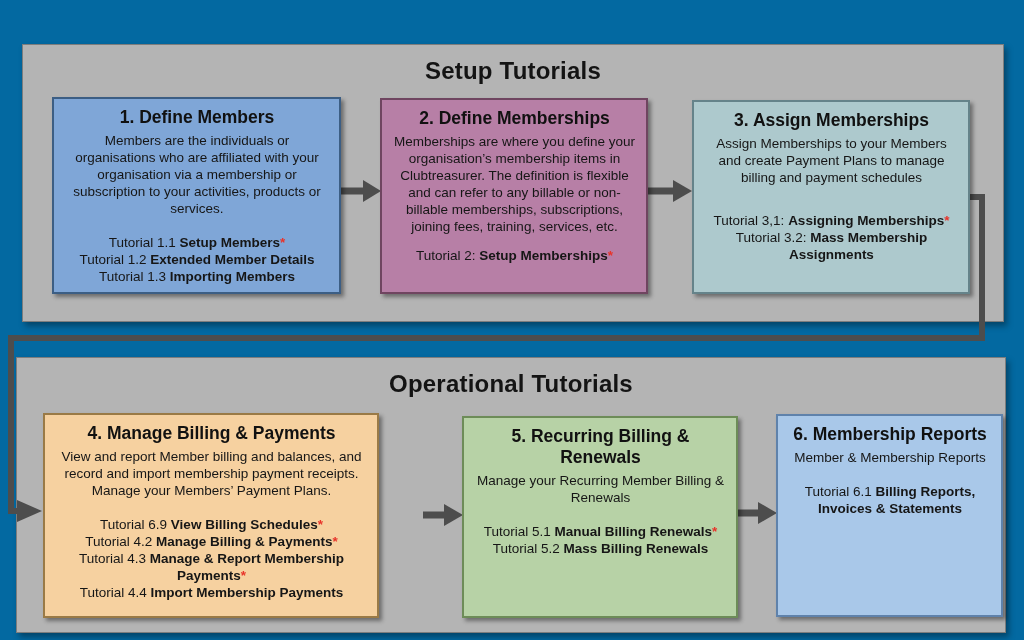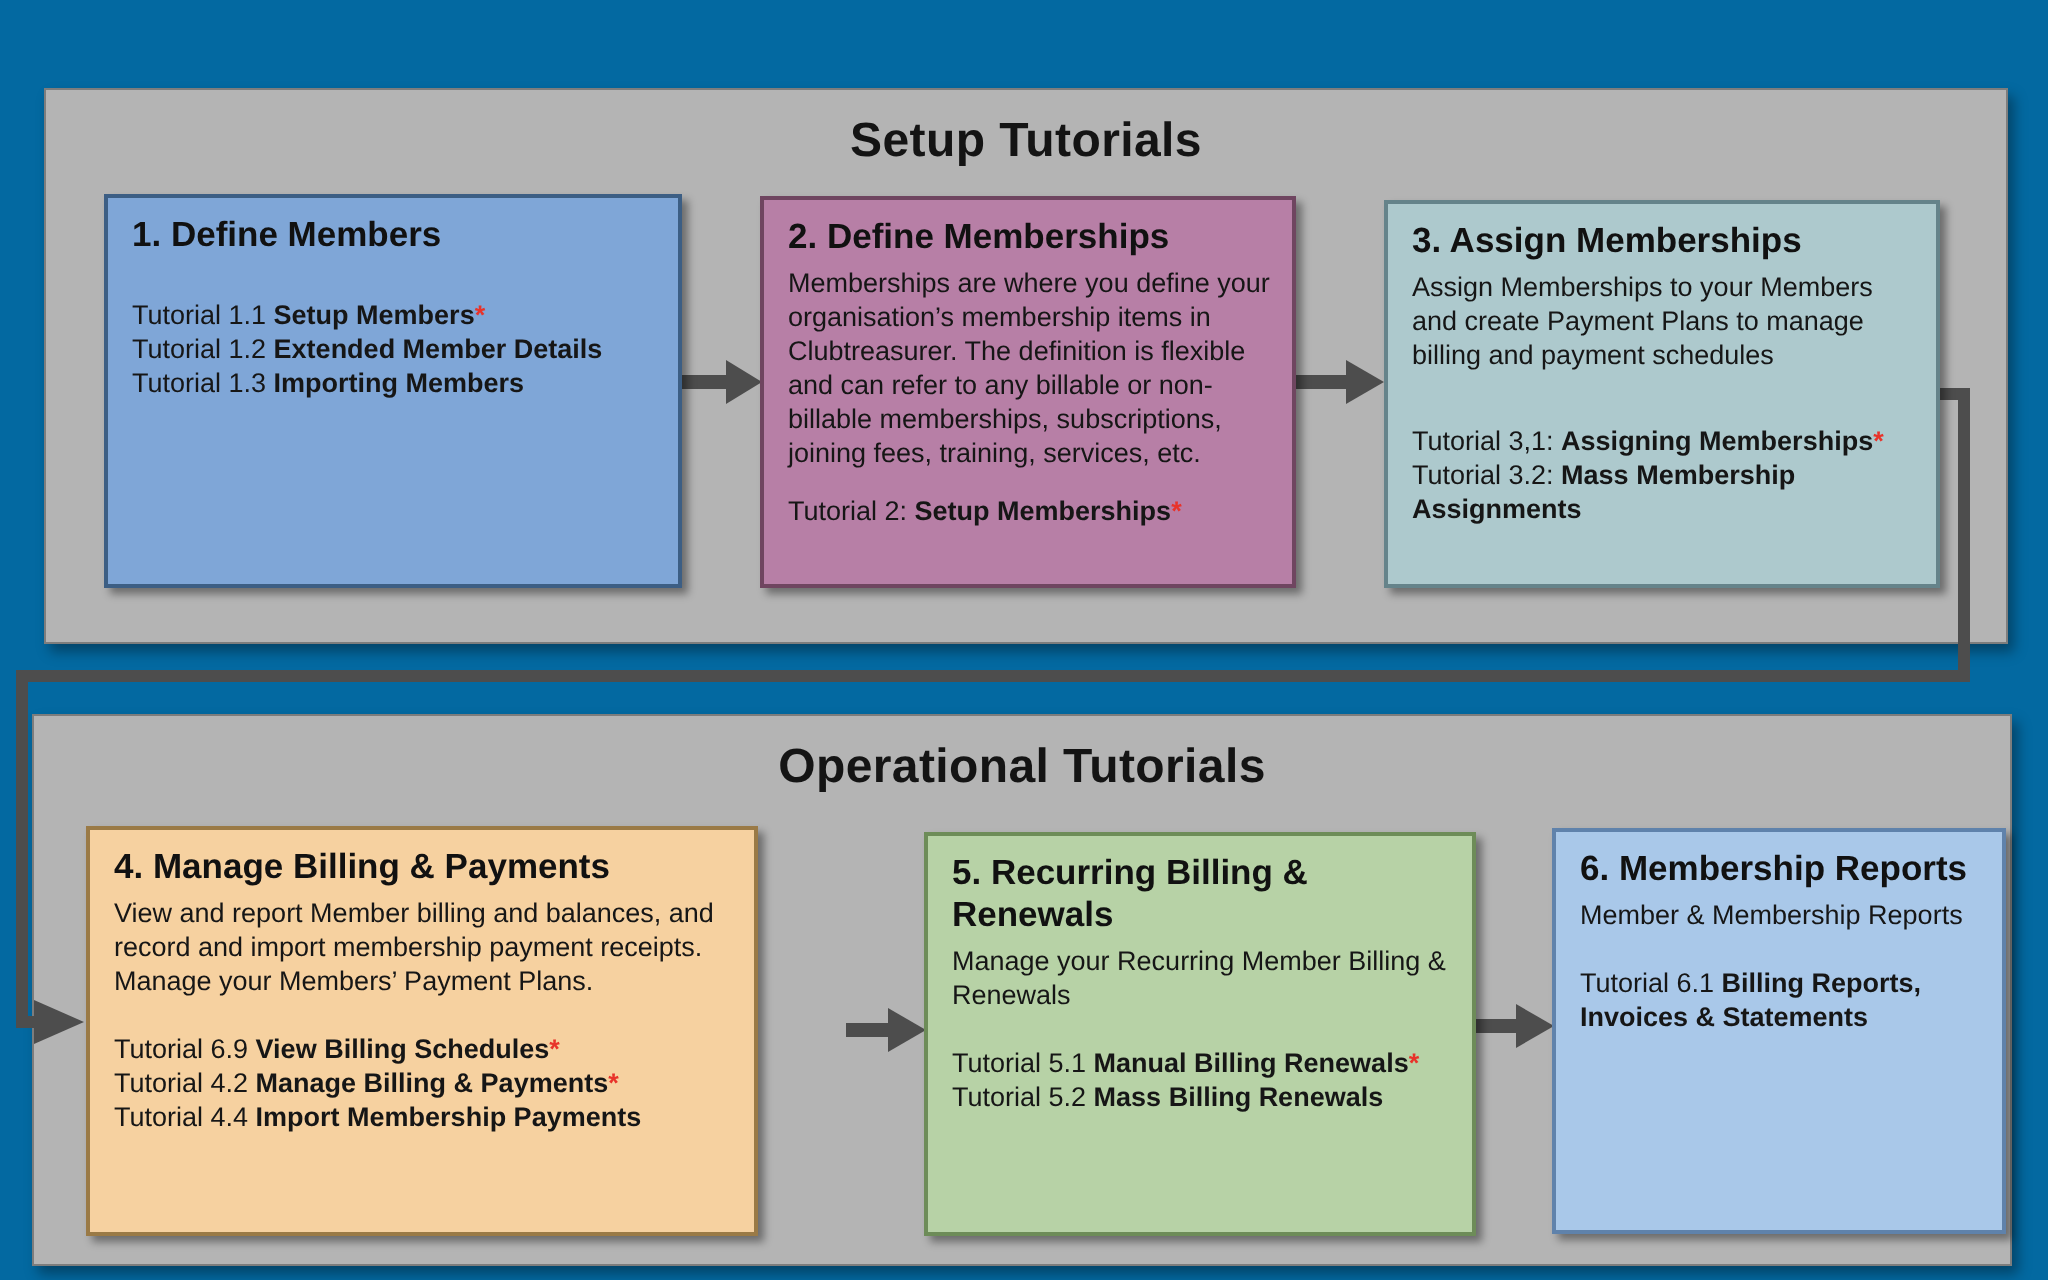--- a/index.html
+++ b/index.html
@@ -42,20 +42,21 @@
     pointer-events: none;
   }
 
   .tbox {
     position: absolute;
     z-index: 10;
     border: 2px solid rgba(0,0,0,0.45);
     box-shadow: 3px 3px 4px rgba(0,0,0,0.4);
     padding: 8px 11px 6px 12px;
     overflow: hidden;
+    text-align: center;
   }
   .box1 { left: 52px;  top: 97px;  width: 289px; height: 197px; }
   .box2 { left: 380px; top: 98px;  width: 268px; height: 196px; }
   .box3 { left: 692px; top: 100px; width: 278px; height: 194px; }
   .box4 { left: 43px;  top: 413px; width: 336px; height: 205px; }
   .box5 { left: 462px; top: 416px; width: 276px; height: 202px; }
   .box6 { left: 776px; top: 414px; width: 227px; height: 203px; }
 
   .box-title {
     font-size: 17.5px;
@@ -101,20 +102,21 @@
     <path d="M 970 197 L 982 197 L 982 338 L 11 338 L 11 511 L 19 511" fill="none" stroke-width="6" style="stroke: rgb(77, 77, 77);"></path>
     <polygon points="17,500 17,522 42,511" style="fill: rgb(77, 77, 77);"></polygon>
     <line x1="423" y1="515" x2="447" y2="515" stroke-width="7" style="stroke: rgb(77, 77, 77);"></line>
     <polygon points="444,504 444,526 463,515" style="fill: rgb(77, 77, 77);"></polygon>
     <line x1="737" y1="513" x2="761" y2="513" stroke-width="7" style="stroke: rgb(77, 77, 77);"></line>
     <polygon points="758,502 758,524 777,513" style="fill: rgb(77, 77, 77);"></polygon>
   </svg>
 
   <div class="tbox box1" style="background-color: rgb(127, 166, 215); border-color: rgb(60, 94, 132);">
     <div class="box-title">1. Define Members</div>
+    <div class="box-body">Members are the individuals or organisations who are affiliated with your organisation via a membership or subscription to your activities, products or services.</div>
     <div class="gap-m"></div>
     <div class="tut-line"><span>Tutorial 1.1 </span><b>Setup Members</b><span class="star" style="color: rgb(232, 51, 42);">*</span></div>
     <div class="tut-line"><span>Tutorial 1.2 </span><b>Extended Member Details</b><span class="star" style="color: rgb(232, 51, 42);"></span></div>
     <div class="tut-line"><span>Tutorial 1.3 </span><b>Importing Members</b><span class="star" style="color: rgb(232, 51, 42);"></span></div>
   </div>
 
   <div class="tbox box2" style="background-color: rgb(183, 127, 166); border-color: rgb(111, 69, 96);">
     <div class="box-title">2. Define Memberships</div>
     <div class="box-body">Memberships are where you define your organisation’s membership items in Clubtreasurer. The definition is flexible and can refer to any billable or non-billable memberships, subscriptions, joining fees, training, services, etc.</div>
     <div class="gap-s"></div>
@@ -129,20 +131,21 @@
     <div class="tut-line"><span>Tutorial 3.2: </span><b>Mass Membership Assignments</b><span class="star" style="color: rgb(232, 51, 42);"></span></div>
   </div>
 
   <div class="tbox box4" style="background-color: rgb(246, 209, 160); border-color: rgb(154, 122, 70);">
     <div class="box-title">4. Manage Billing &amp; Payments</div>
     <div class="box-body">View and report Member billing and balances, and record and import membership payment receipts.</div>
     <div class="box-body">Manage your Members’ Payment Plans.</div>
     <div class="gap-m"></div>
     <div class="tut-line"><span>Tutorial 6.9 </span><b>View Billing Schedules</b><span class="star" style="color: rgb(232, 51, 42);">*</span></div>
     <div class="tut-line"><span>Tutorial 4.2 </span><b>Manage Billing &amp; Payments</b><span class="star" style="color: rgb(232, 51, 42);">*</span></div>
+    <div class="tut-line"><span>Tutorial 4.3 </span><b>Manage &amp; Report Membership Payments</b><span class="star" style="color: rgb(232, 51, 42);">*</span></div>
     <div class="tut-line"><span>Tutorial 4.4 </span><b>Import Membership Payments</b><span class="star" style="color: rgb(232, 51, 42);"></span></div>
   </div>
 
   <div class="tbox box5" style="background-color: rgb(183, 210, 166); border-color: rgb(109, 140, 88);">
     <div class="box-title">5. Recurring Billing &amp; Renewals</div>
     <div class="box-body">Manage your Recurring Member Billing &amp; Renewals</div>
     <div class="gap-m"></div>
     <div class="tut-line"><span>Tutorial 5.1 </span><b>Manual Billing Renewals</b><span class="star" style="color: rgb(232, 51, 42);">*</span></div>
     <div class="tut-line"><span>Tutorial 5.2 </span><b>Mass Billing Renewals</b><span class="star" style="color: rgb(232, 51, 42);"></span></div>
   </div>

